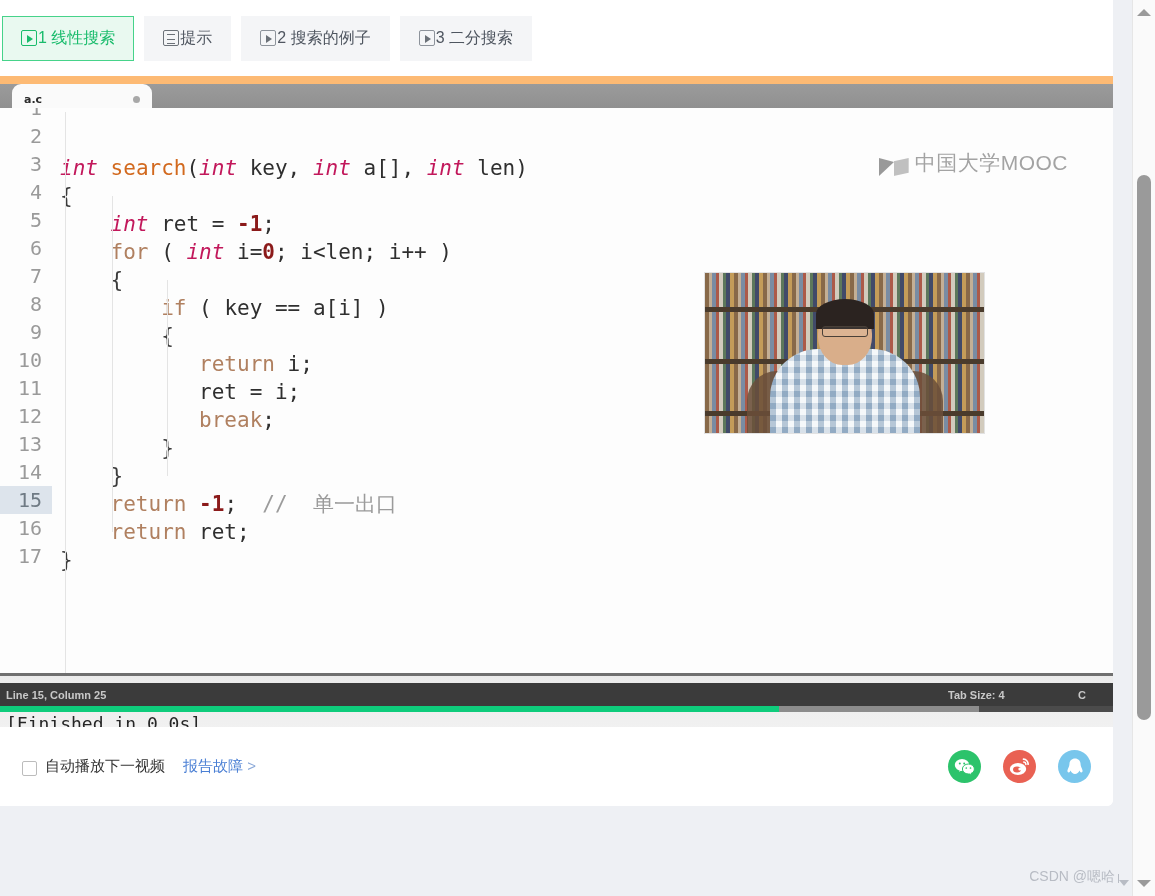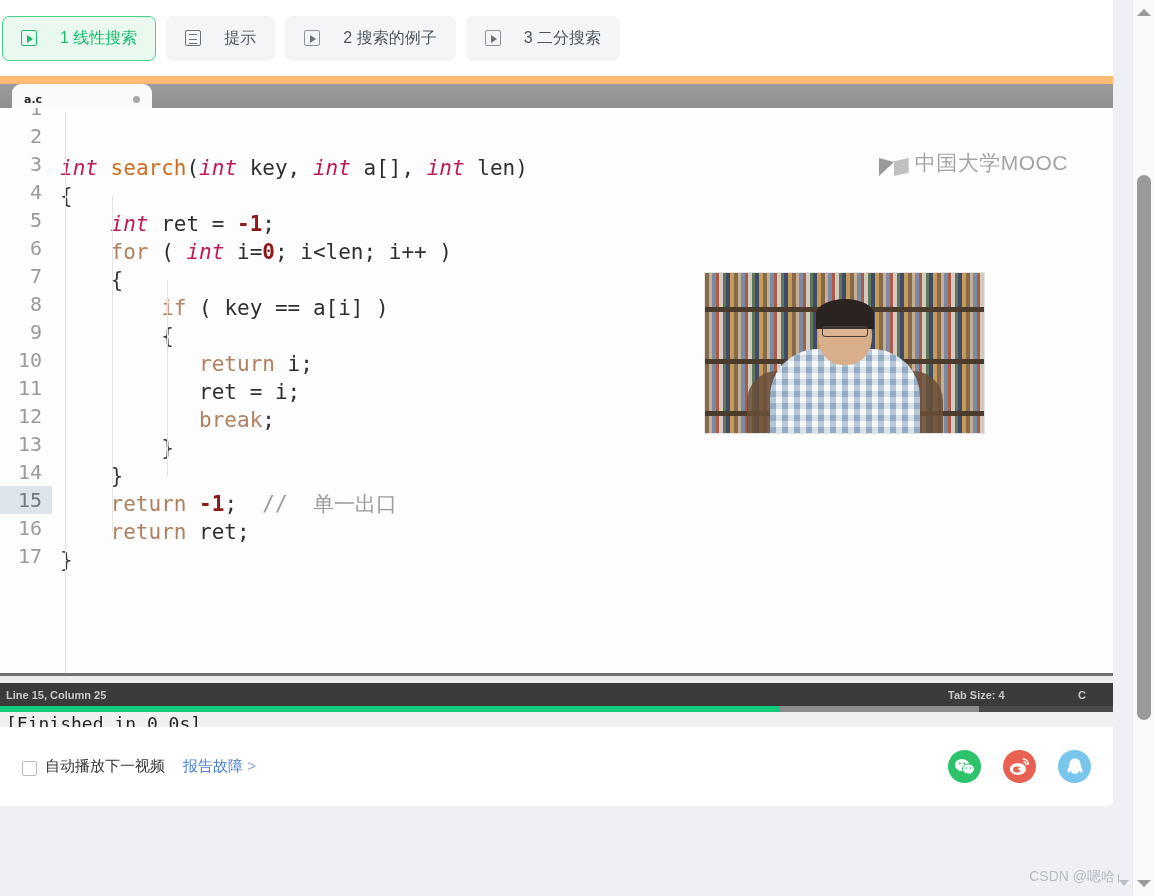--- a/index.html
+++ b/index.html
@@ -23,23 +23,23 @@
   
   #tabstrip {
     position: absolute; left: 0; top: 0;
     width: 1113px; height: 76px;
     background: #ffffff;
     display: flex; align-items: center;
     padding-left: 2px; gap: 10px;
   }
   .lesson-tab {
     height: 45px;
-    display: flex; align-items: center; gap: 23px;
+    display: flex; align-items: center; gap: 1px;
     padding: 12px 18px;
-    border-radius: 7px;
+    border-radius: 0;
     background: #f4f5f7;
     border: 1px solid transparent;
     color: #4f5660;
     font-size: 16px;
     white-space: nowrap;
     cursor: pointer;
   }
   .lesson-tab.active {
     background: #e9f9f0;
     border: 1px solid #46d38a;

